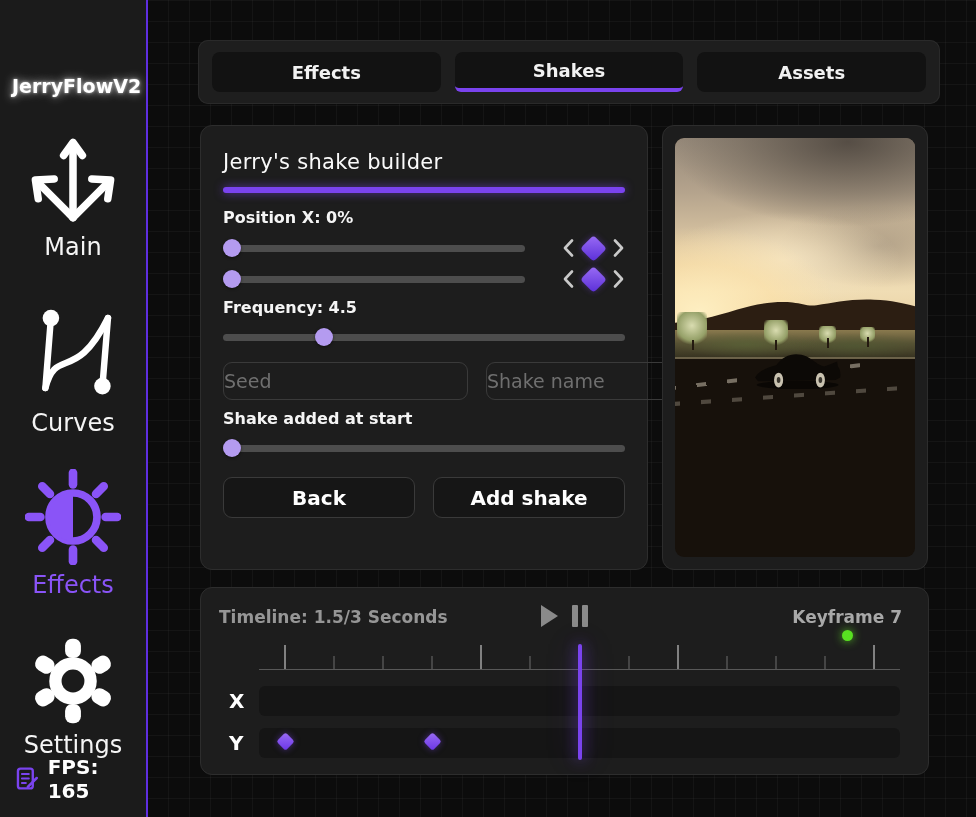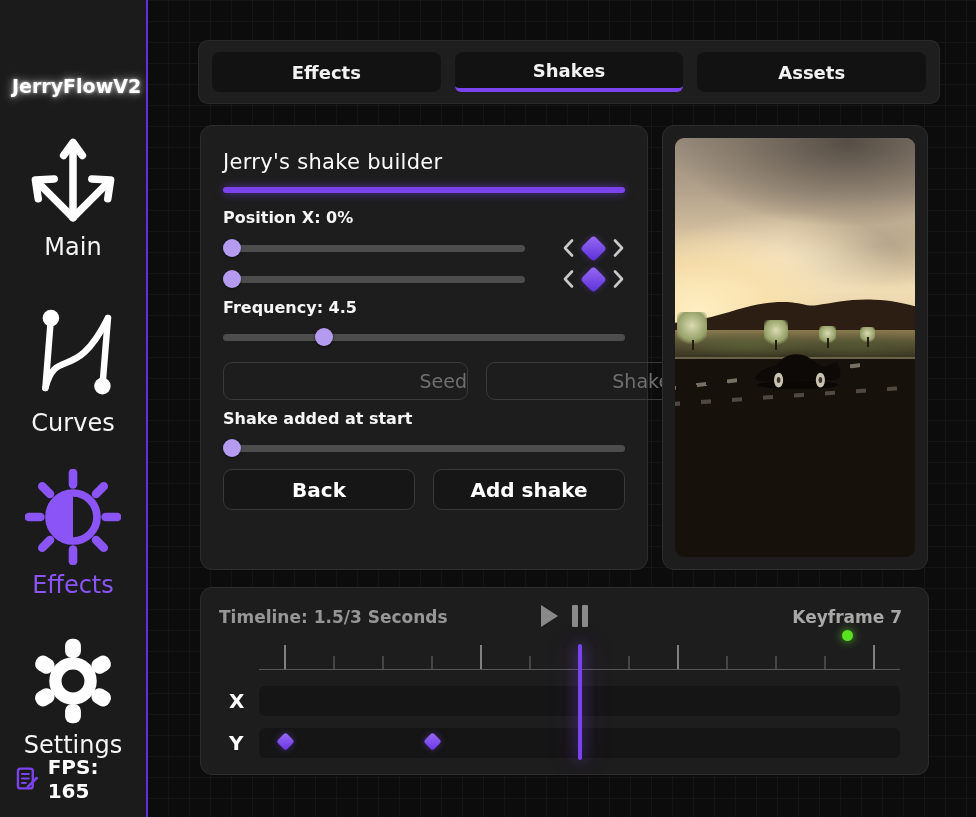--- a/index.html
+++ b/index.html
@@ -50,23 +50,23 @@
   .slider .track { position:absolute; left:0; right:0; top:6px; height:7px; background:#4d4d4d; border-radius:4px; }
   .slider .thumb { position:absolute; top:0; width:18px; height:18px; border-radius:50%;
     background:#b49bf0; box-shadow:0 1px 3px rgba(0,0,0,0.5); }
   .kf-nav { display:flex; align-items:center; gap:9px; margin-left:14px; width:86px; justify-content:flex-end; }
   .kf-diamond-btn { width:19px; height:19px; transform:rotate(45deg); border-radius:4px;
     background:linear-gradient(135deg,#9a6cf5,#5a2ed8); cursor:pointer;
     box-shadow:0 0 6px rgba(122,67,238,0.4); }
   .chev { cursor:pointer; display:flex; align-items:center; }
   .inputs-row { display:flex; gap:18px; margin-top:16px; }
   .txt-input { flex:1; height:38px; background:transparent; border:1.5px solid #3a3a3a; border-radius:9px;
-    color:#e8e8e8; font-size:19px; text-align:right; font-family:inherit; outline:none; }
+    color:#e8e8e8; font-size:19px; text-align:left; font-family:inherit; outline:none; }
   .txt-input::placeholder { color:#6f6f6f; }
-  .buttons-row { display:flex; gap:18px; margin-top:12px; }
+  .buttons-row { display:flex; gap:18px; margin-top:20px; }
   .panel-btn { flex:1; height:41px; background:#161616; border:1.5px solid #3a3a3a; border-radius:9px;
     color:#fff; font-size:20px; font-weight:bold; cursor:pointer; font-family:inherit; }
 
   
   .preview { left:662px; top:125px; width:266px; height:445px; }
   .preview-art { position:absolute; inset:12px; border-radius:9px; overflow:hidden; background:#17110b; }
   .sky { position:absolute; left:0; right:0; top:0; height:47%;
     background:
       radial-gradient(80% 60% at 10% 88%, rgba(255,240,195,0.95), rgba(255,226,165,0.55) 40%, transparent 72%),
       radial-gradient(95% 55% at 72% 2%, rgba(82,74,66,0.95), rgba(112,102,90,0.55) 48%, transparent 78%),

